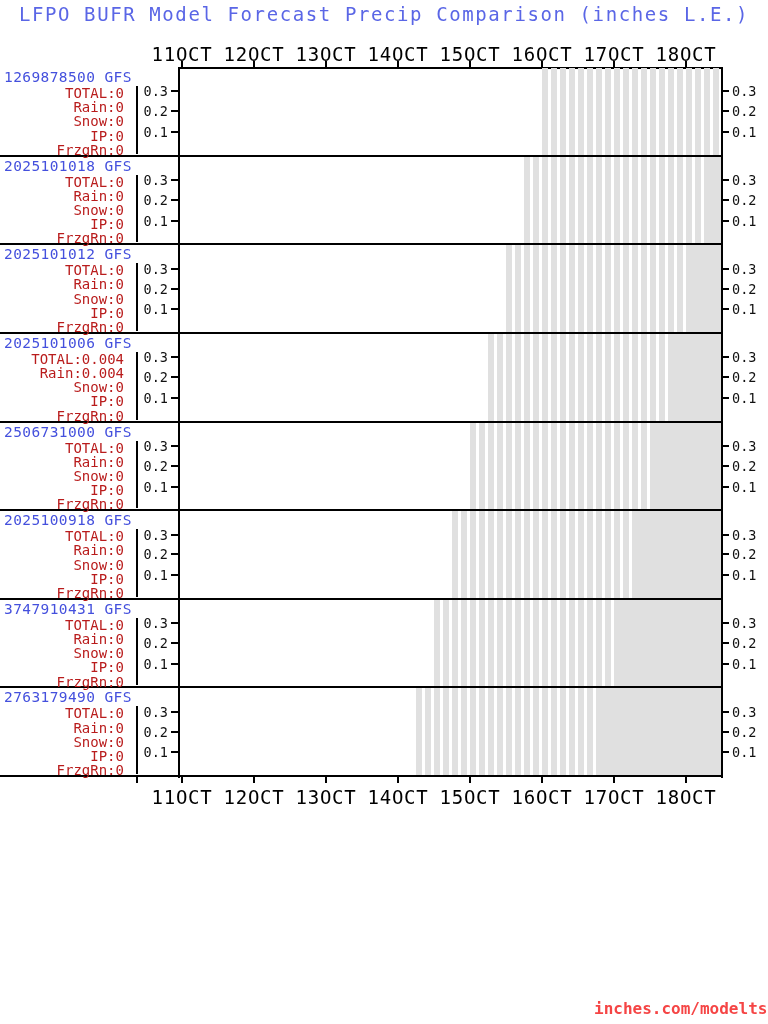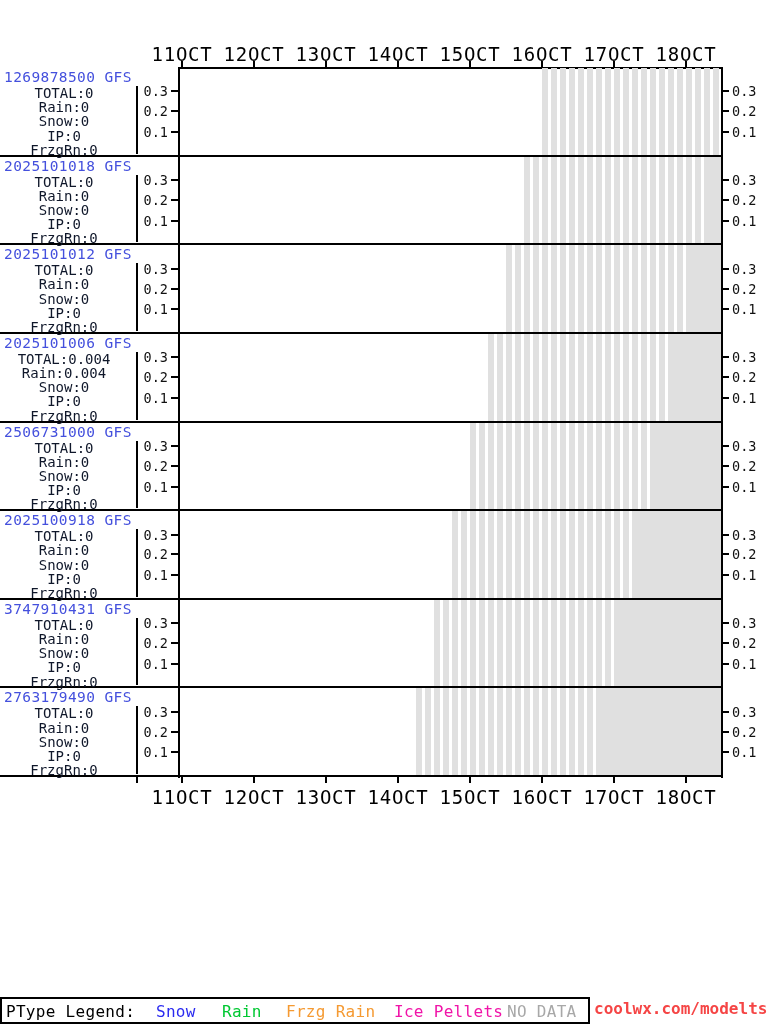--- a/index.html
+++ b/index.html
@@ -23,22 +23,22 @@
   .chart{position:absolute;left:0;top:68px;width:722px;height:709px;}
   .h-top{position:absolute;left:178px;top:-1px;width:545px;height:2px;background:#000;}
   .v-line{position:absolute;top:-1px;width:2px;height:711px;background:#000;}
   .v-left{left:178px;} .v-right{left:721px;}
   .panels{position:absolute;left:0;top:0;width:722px;height:709px;display:flex;flex-direction:column;}
   .panel{position:relative;flex:1;border-bottom:2px solid #000;box-sizing:border-box;}
 
   .run-label{position:absolute;left:4px;top:1px;font-size:14.5px;letter-spacing:0.4px;
              color:var(--run_blue,#4450dd);white-space:nowrap;}
   .rows{position:absolute;left:4px;top:18px;width:120px;}
-  .row{display:flex;justify-content:center;height:14.2px;line-height:14.2px;
-       font-size:14px;color:#0f172a;}
+  .row{display:flex;justify-content:flex-end;height:14.2px;line-height:14.2px;
+       font-size:14px;color:#b91c1c;}
   .divider{position:absolute;left:136px;top:18px;bottom:1px;width:2px;background:#000;}
 
   .yl{position:absolute;font-size:13.5px;transform:translateY(-50%);color:#111;}
   .yl-left{left:138px;width:30px;text-align:right;}
   .yl-right{left:732px;}
   .ydash{position:absolute;height:2px;background:#000;transform:translateY(-50%);}
   .ydash-left{left:171px;width:7px;}
   .ydash-right{left:723px;width:6px;}
   .p27{top:27%;} .p50{top:50%;text-align:right;} .p74{top:74%;}
 
@@ -55,20 +55,21 @@
   .legend-box span{position:absolute;top:50%;transform:translateY(-50%);
                    font-size:16px;letter-spacing:0.3px;white-space:nowrap;}
   .legend-title{left:4px;color:#000;}
   .site{position:absolute;left:594px;top:999px;width:174px;font-size:16px;font-weight:bold;
         color:var(--site_red,#f54545);white-space:nowrap;}
 </style>
 </head>
 <body>
 
 <div class="page">
+  <div class="title">LFPO BUFR Model Forecast Precip Comparison (inches L.E.)</div>
 
   <div class="top-axis">
       <span class="x-tick" style="left: 2px;"></span>
       <span class="x-lab" style="left: 3px;">11OCT</span>
       <span class="x-tick" style="left: 74px;"></span>
       <span class="x-lab" style="left: 75px;">12OCT</span>
       <span class="x-tick" style="left: 146px;"></span>
       <span class="x-lab" style="left: 147px;">13OCT</span>
       <span class="x-tick" style="left: 218px;"></span>
       <span class="x-lab" style="left: 219px;">14OCT</span>
@@ -470,22 +471,14 @@
       <span class="x-lab" style="left: 291px;">15OCT</span>
       <span class="x-tick" style="left: 362px;"></span>
       <span class="x-lab" style="left: 363px;">16OCT</span>
       <span class="x-tick" style="left: 434px;"></span>
       <span class="x-lab" style="left: 435px;">17OCT</span>
       <span class="x-tick" style="left: 506px;"></span>
       <span class="x-lab" style="left: 507px;">18OCT</span>
     </div>
   <div class="divider-tick"></div>
 
-  <div class="legend-box">
-    <span class="legend-title">PType Legend:</span>
-    <span class="legend-item" style="color: rgb(42, 42, 240); left: 154px;">Snow</span>
-    <span class="legend-item" style="color: rgb(0, 200, 50); left: 220px;">Rain</span>
-    <span class="legend-item" style="color: rgb(245, 154, 50); left: 284px;">Frzg Rain</span>
-    <span class="legend-item" style="color: rgb(240, 20, 168); left: 392px;">Ice Pellets</span>
-    <span class="legend-item" style="color: rgb(168, 168, 168); left: 505px;">NO DATA</span>
-  </div>
-  <div class="site">coolwx.com/modelts</div>
+  <div class="site">inches.com/modelts</div>
 </div>
 
 </body></html>

